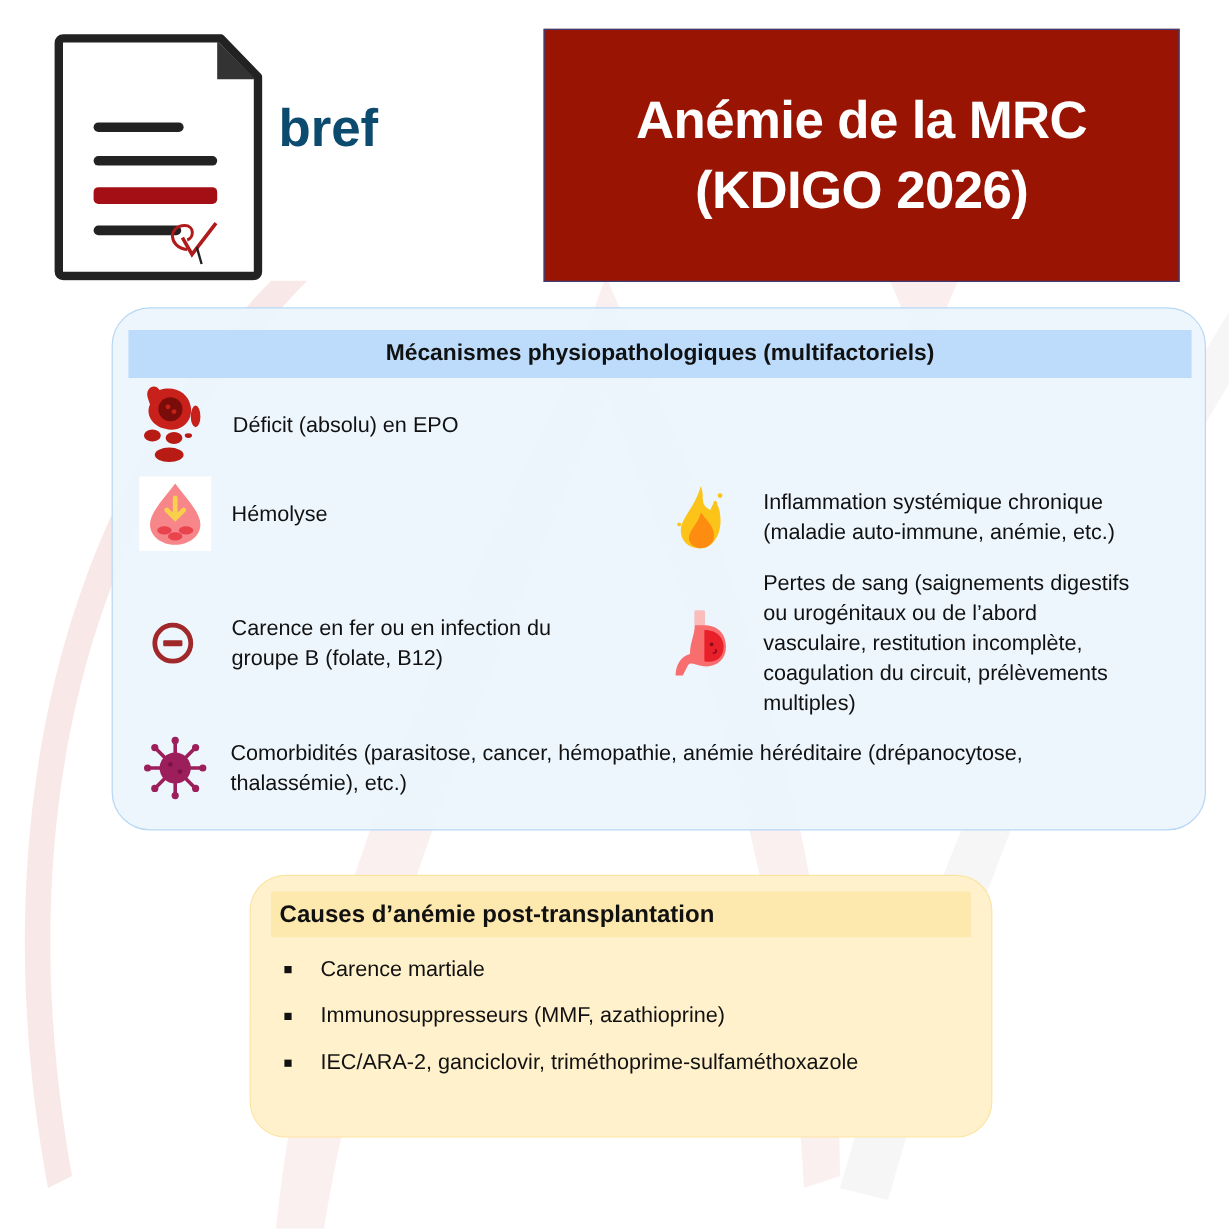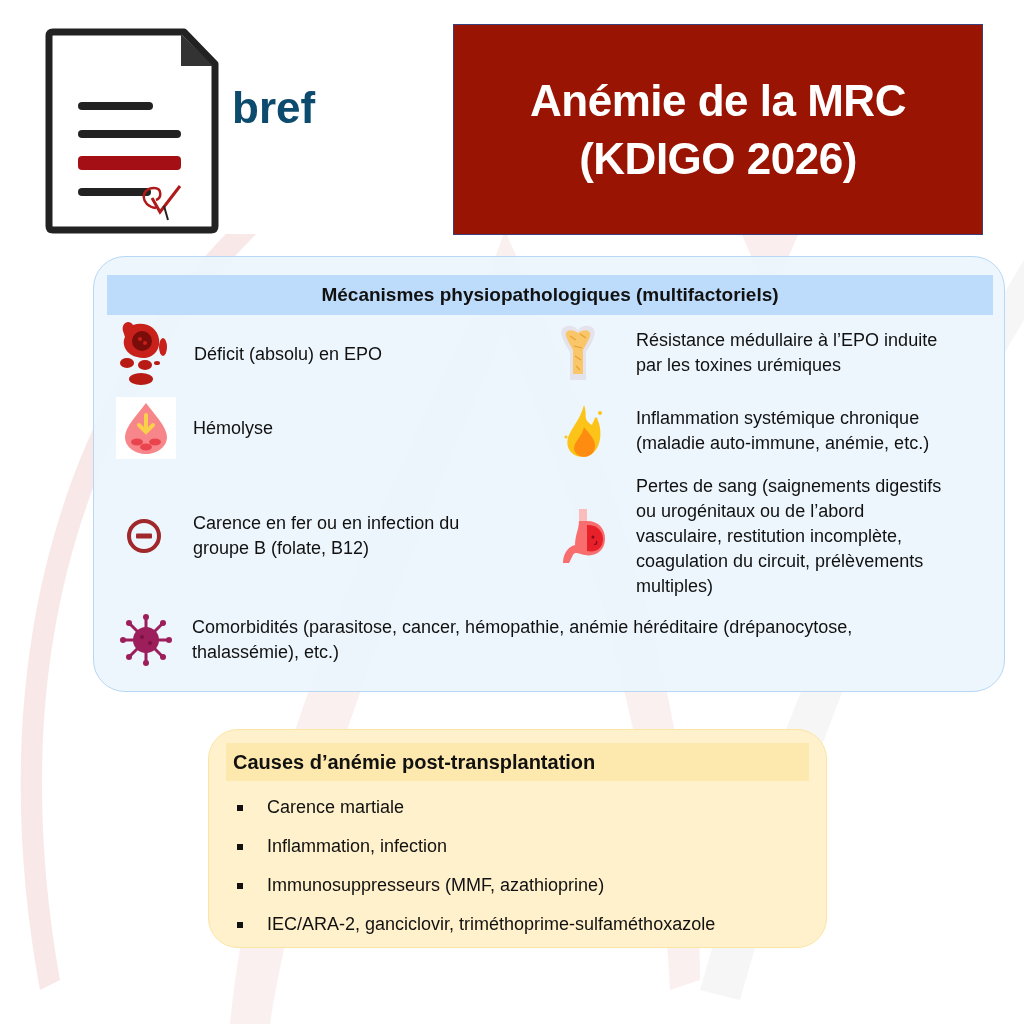--- a/index.html
+++ b/index.html
@@ -77,31 +77,20 @@
         <ellipse cx="48" cy="28" rx="4" ry="9" fill="#c8201a"></ellipse>
         <ellipse cx="12" cy="44" rx="7" ry="5" fill="#b81a14"></ellipse>
         <ellipse cx="30" cy="46" rx="7" ry="5" fill="#b81a14"></ellipse>
         <ellipse cx="42" cy="44" rx="3" ry="2" fill="#b81a14"></ellipse>
         <ellipse cx="26" cy="60" rx="12" ry="6" fill="#b81a14"></ellipse>
       </svg>
     </span>
     <span class="label">Déficit (absolu) en EPO</span>
   </div>
 
-  <div class="mech-item" style="left:460px; top:64px; height:64px;">
-    <span class="icon" style="width:48px; margin-right:34px;">
-      <svg width="40" height="58" viewBox="0 0 40 58">
-        <path d="M 4 12 C 0 2, 14 -2, 20 6 C 26 -2, 40 2, 36 12 C 34 20, 30 24, 28 28 L 28 56 L 12 56 L 12 28 C 10 24, 6 20, 4 12 Z" fill="#e4e2ea"></path>
-        <path d="M 8 12 C 6 6, 14 4, 20 9 C 26 4, 34 6, 32 12 C 30 18, 27 22, 25 26 L 25 50 L 15 50 L 15 26 C 13 22, 10 18, 8 12 Z" fill="#f9c66a"></path>
-        <path d="M 12 12 L 18 16 M 22 10 L 28 14 M 16 22 L 24 24 M 17 32 L 23 36 M 18 42 L 22 46" stroke="#e8a030" stroke-width="1.2"></path>
-      </svg>
-    </span>
-    <span class="label">Résistance médullaire à l’EPO induite
-par les toxines urémiques</span>
-  </div>
 
   <div class="mech-item" style="left:22px; top:140px; height:62px;">
     <span class="icon" style="width:60px; height:62px; background:#fff; margin-right:17px;">
       <svg width="46" height="54" viewBox="0 0 46 54">
         <path d="M 23 2 C 32 14, 44 26, 44 36 C 44 46, 34 53, 23 53 C 12 53, 2 46, 2 36 C 2 26, 14 14, 23 2 Z" fill="#f7868a"></path>
         <path d="M 23 14 L 23 30 M 16 24 L 23 31 L 30 24" stroke="#f8d04a" stroke-width="4" fill="none" stroke-linecap="round"></path>
         <ellipse cx="14" cy="41" rx="6" ry="3.5" fill="#e9434e"></ellipse>
         <ellipse cx="32" cy="41" rx="6" ry="3.5" fill="#e9434e"></ellipse>
         <ellipse cx="23" cy="46" rx="6" ry="3.5" fill="#e9434e"></ellipse>
       </svg>
@@ -186,24 +175,20 @@
 
 <div class="causes-panel">
   <div class="causes-header">Causes d’anémie post-transplantation</div>
   <ul class="causes-list">
     <li>
         <span class="bullet"></span>
         <span>Carence martiale</span>
       </li>
     <li>
         <span class="bullet"></span>
-        <span>Inflammation, infection</span>
-      </li>
-    <li>
-        <span class="bullet"></span>
         <span>Immunosuppresseurs (MMF, azathioprine)</span>
       </li>
     <li>
         <span class="bullet"></span>
         <span>IEC/ARA-2, ganciclovir, triméthoprime-sulfaméthoxazole</span>
       </li>
   </ul>
 </div>
 
 </body></html>

